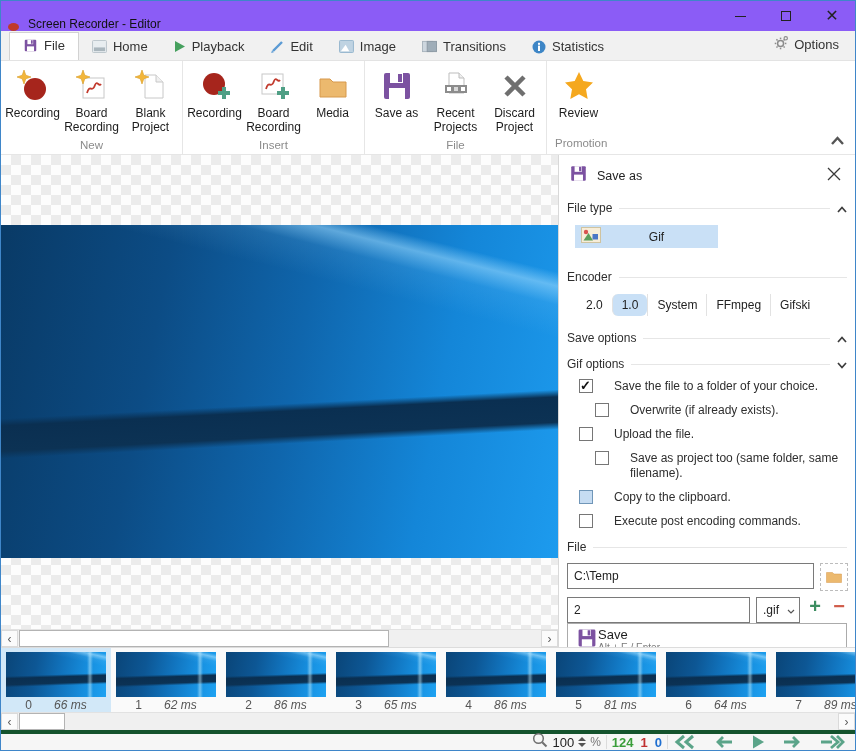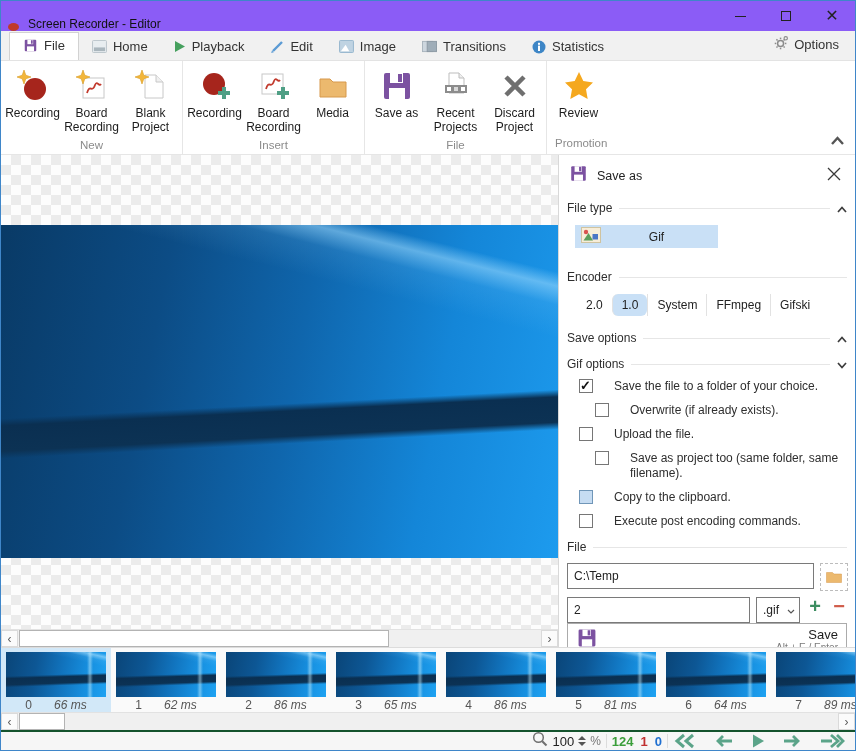--- a/index.html
+++ b/index.html
@@ -77,39 +77,39 @@
   .text-input { height:26px; border:1px solid #7a7a7a; background:#fff; font-size:12px; color:#222; padding:0 6px; font-family:"Liberation Sans",sans-serif; }
   .folder-input { flex:1; }
   .browse-btn { width:28px; height:28px; border:1px dashed #bcbcbc; display:flex; align-items:center; justify-content:center; }
   .name-input { flex:1; }
   .ext-select { width:44px; height:26px; border:1px solid #7a7a7a; background:#fff; display:flex; align-items:center; justify-content:space-between; padding:0 4px 0 6px; font-size:12px; color:#222; }
   .pm-btn { font-size:20px; font-weight:bold; width:18px; text-align:center; line-height:18px; }
   .plus { color:#3d8e61; }
   .minus { color:#d05c4a; }
   .action-row { display:flex; gap:10px; margin:0 1px 8px; margin-top:auto; }
   .action-btn { flex:1; height:34px; border:1px solid #ababab; background:#fff; display:flex; align-items:center; padding:0 8px; }
-  .action-text { flex:1; display:flex; flex-direction:column; align-items:flex-end; justify-content:center; }
+  .action-text { flex:1; display:flex; flex-direction:column; align-items:flex-start; justify-content:center; }
   .action-label { font-size:13px; color:#1d1d1d; line-height:15px; }
   .action-sub { font-size:10px; color:#7a7a7a; line-height:11px; }
 
   
   .framestrip { flex:0 0 65px; height:65px; display:flex; background:#fafafa; border-top:1px solid #dcdcdc; overflow:hidden; }
   .frame-cell { flex:0 0 110px; width:110px; padding-top:4px; display:flex; flex-direction:column; align-items:center; }
   .frame-cell.selected { background:#d2e8f8; }
   .frame-img { width:100px; height:50px;
     background:
       linear-gradient(90deg, rgba(190,235,255,0) 81%, rgba(200,240,255,.5) 84%, rgba(190,235,255,0) 87%),
       linear-gradient(178deg, rgba(0,0,0,0) 50%, #0a2f51 55%, #0c3254 68%, rgba(10,47,79,0) 73%),
       linear-gradient(193deg, rgba(150,215,255,0) 3%, rgba(170,225,255,.6) 8%, rgba(150,215,255,.1) 14%, rgba(150,215,255,0) 22%),
       linear-gradient(100deg, #0a4578 0%, #0d5795 30%, #1173bd 55%, #168ede 78%, #1ea2f2 100%); }
   .frame-meta { display:flex; gap:22px; font-size:12px; color:#555; padding-top:1px; }
   .frame-delay { font-style:italic; }
 
   
-  .statusbar { flex:0 0 20px; height:20px; background:#f6f6f6; border-top:2px solid #14532d; display:flex; align-items:center; justify-content:flex-end; gap:5px; padding-right:10px; }
+  .statusbar { flex:0 0 20px; height:20px; background:#f6f6f6; border-top:4px solid #14532d; display:flex; align-items:center; justify-content:flex-end; gap:5px; padding-right:10px; }
   .zoom-cluster { display:flex; align-items:center; gap:4px; }
   .zoom-value { font-size:13px; color:#222; }
   .spinner { display:flex; flex-direction:column; gap:2px; }
   .spin-up { width:0; height:0; border-left:4px solid transparent; border-right:4px solid transparent; border-bottom:4px solid #555; }
   .spin-down { width:0; height:0; border-left:4px solid transparent; border-right:4px solid transparent; border-top:4px solid #555; }
   .pct { font-size:12px; color:#777; }
   .counts { display:flex; align-items:center; gap:7px; font-size:13px;font-weight:bold; }
   .count-total { color:#3a9e3a; }
   .count-a { color:#c03030; }
   .count-b { color:#1f6fd0; }

